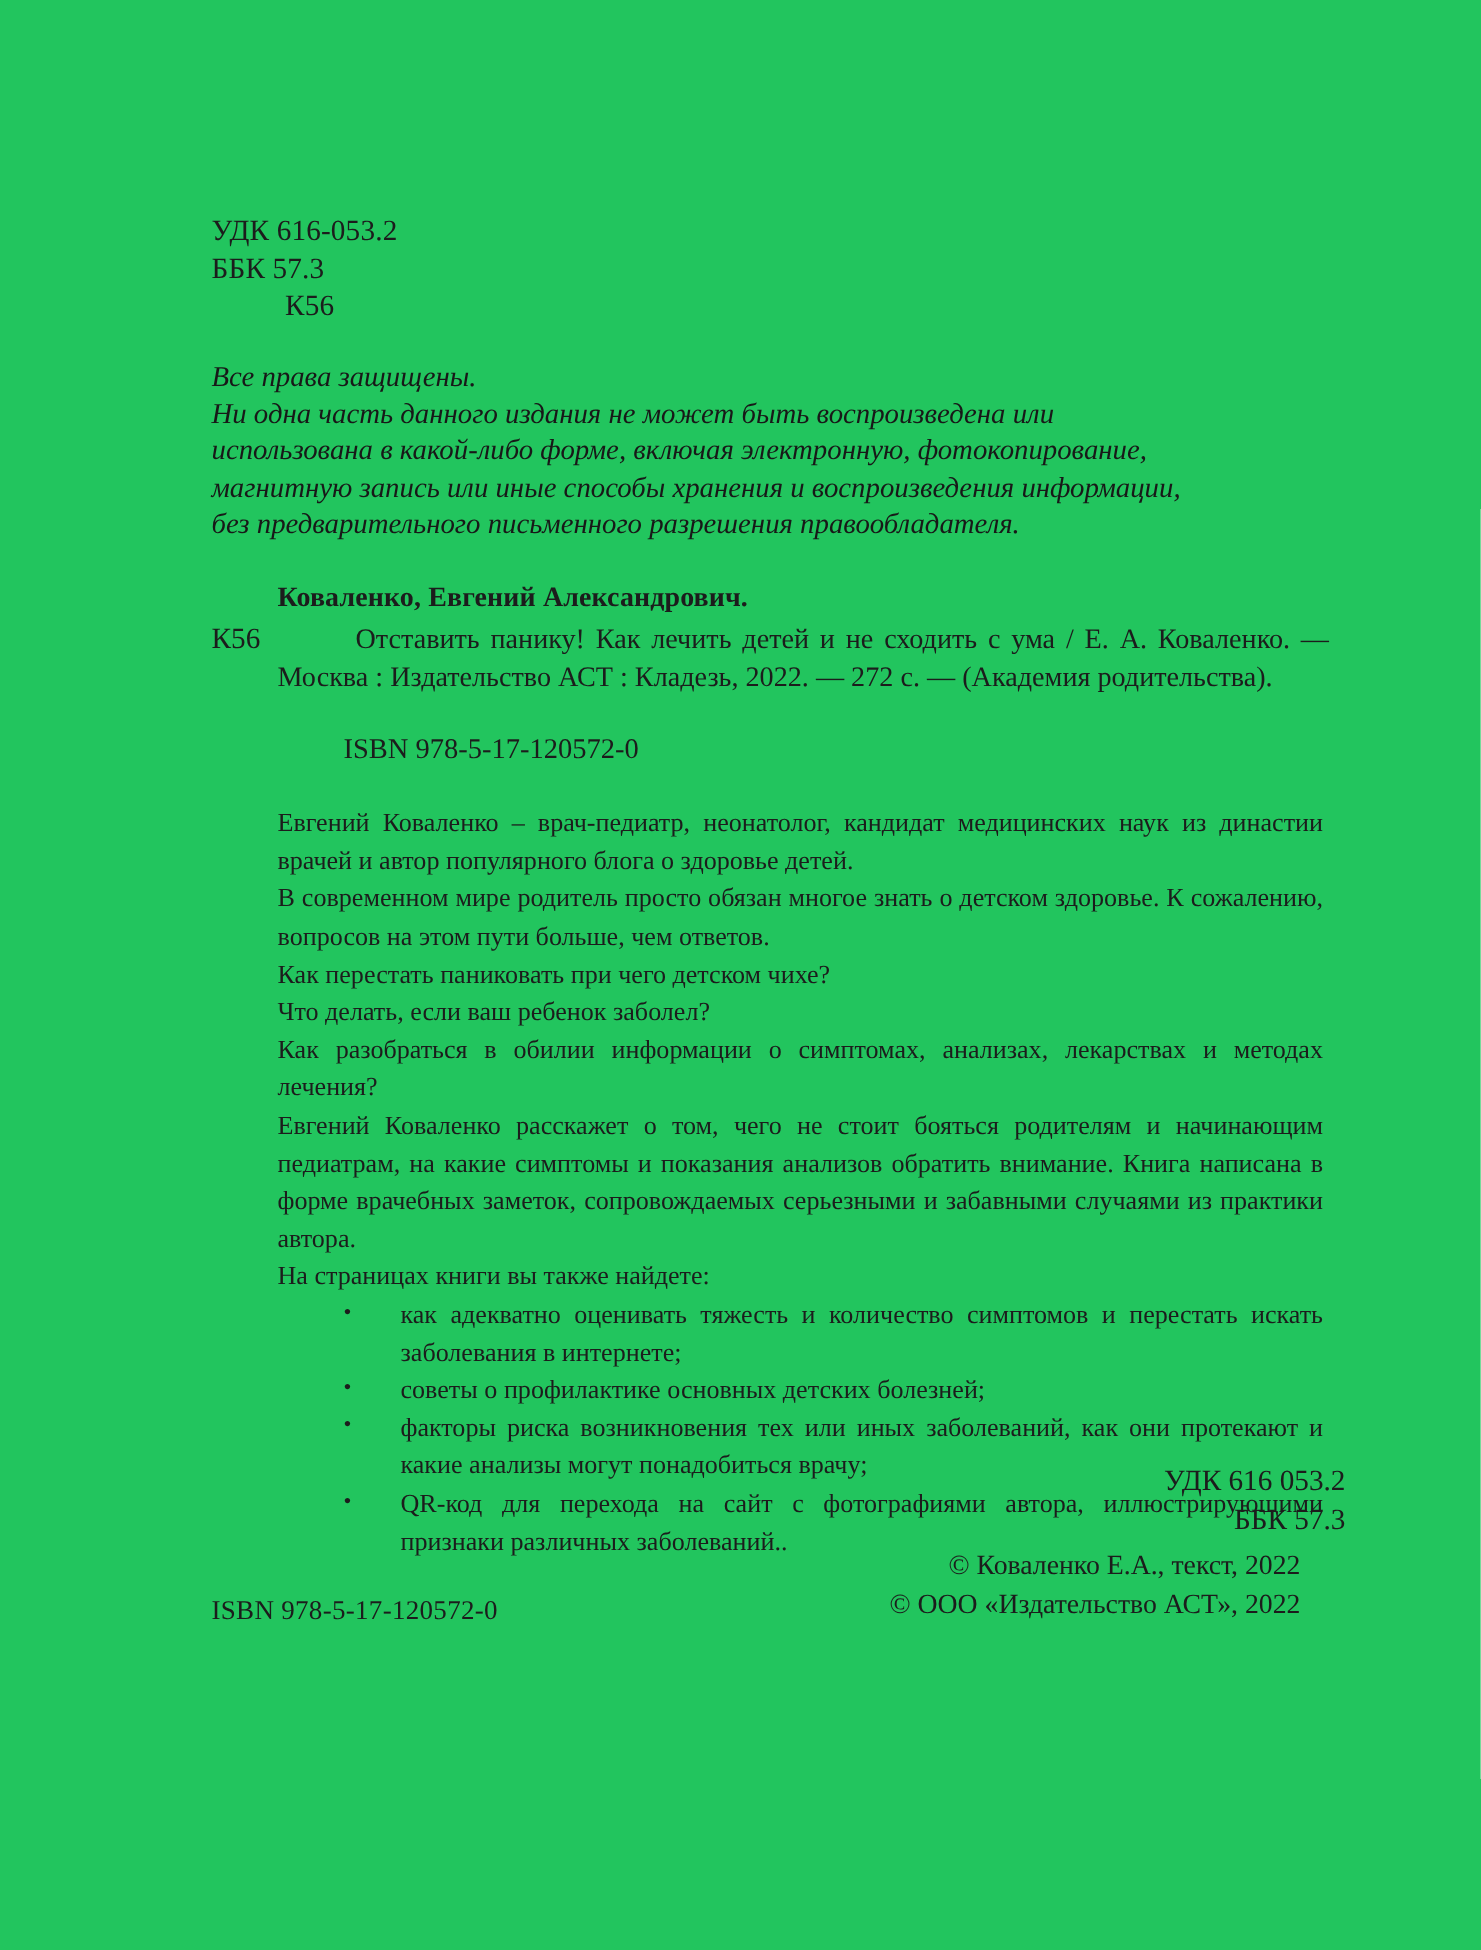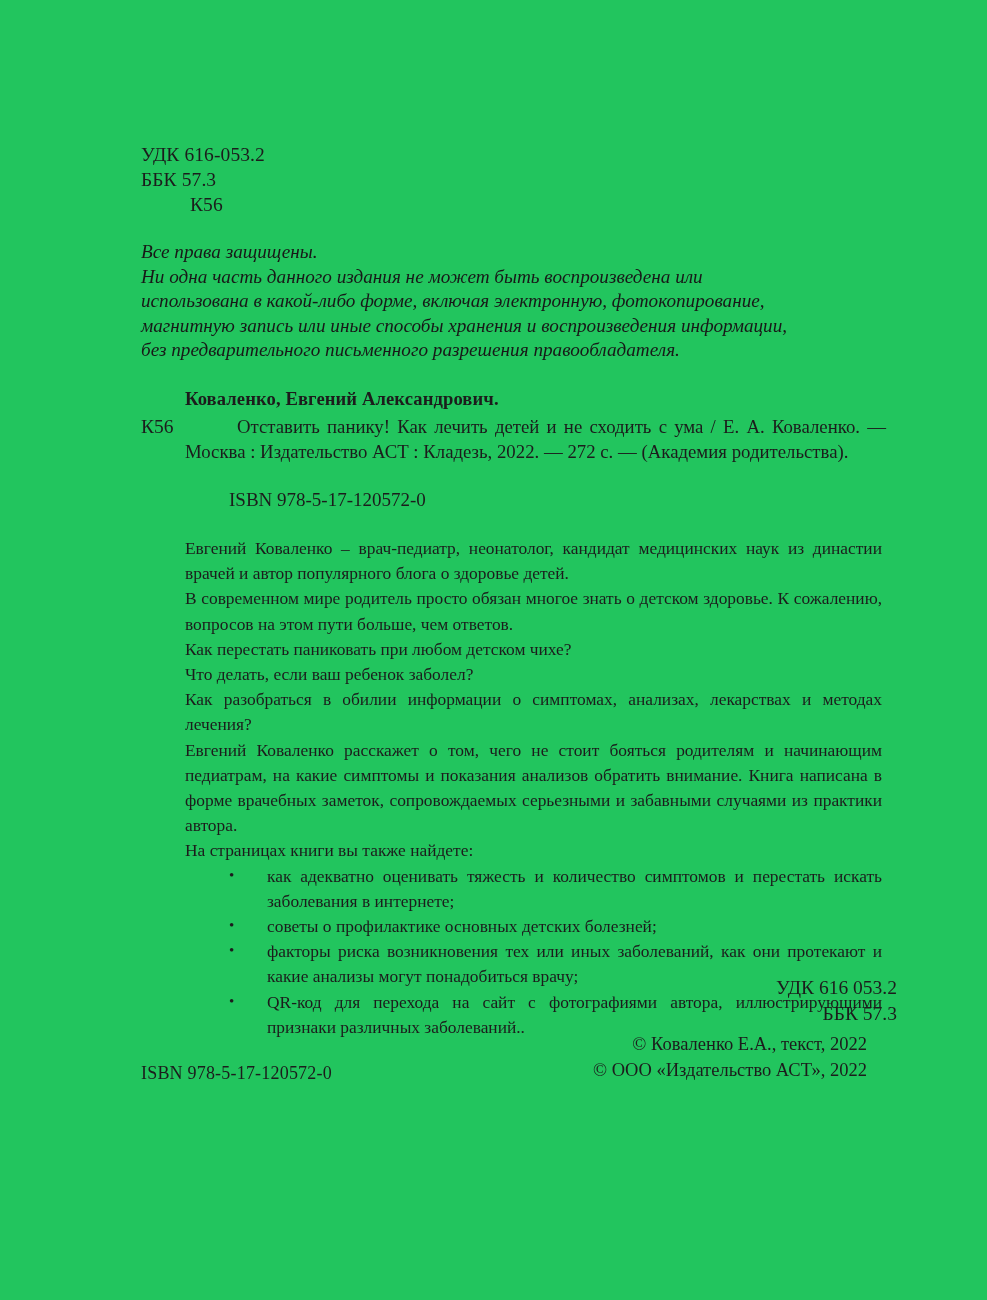--- a/index.html
+++ b/index.html
@@ -179,21 +179,21 @@
     <div class="bib-body">
       <span class="bib-sigil">К56</span>
       <div class="bib-desc">Отставить панику! Как лечить детей и не сходить с ума / Е. А. Коваленко. — Москва : Издательство АСТ : Кладезь, 2022. — 272 с. — (Академия родительства).</div>
     </div>
     <div class="bib-isbn">ISBN 978-5-17-120572-0</div>
   </div>
 
   <div class="annotation">
     <p>Евгений Коваленко – врач-педиатр, неонатолог, кандидат медицинских наук из династии врачей и автор популярного блога о здоровье детей.</p>
     <p>В современном мире родитель просто обязан многое знать о детском здоровье. К сожалению, вопросов на этом пути больше, чем ответов.</p>
-    <p class="last-line">Как перестать паниковать при любом детском чихе?</p>
+    <p class="last-line">Как перестать паниковать при чего детском чихе?</p>
     <p class="last-line">Что делать, если ваш ребенок заболел?</p>
     <p>Как разобраться в обилии информации о симптомах, анализах, лекарствах и методах лечения?</p>
     <p>Евгений Коваленко расскажет о том, чего не стоит бояться родителям и начинающим педиатрам, на какие симптомы и показания анализов обратить внимание. Книга написана в форме врачебных заметок, сопровождаемых серьезными и забавными случаями из практики автора.</p>
     <p class="last-line">На страницах книги вы также найдете:</p>
 
     <ul class="bullets">
       <li>
         <span class="dot">•</span>
         <span class="btext">как адекватно оценивать тяжесть и количество симптомов и перестать искать заболевания в интернете;</span>
       </li>

